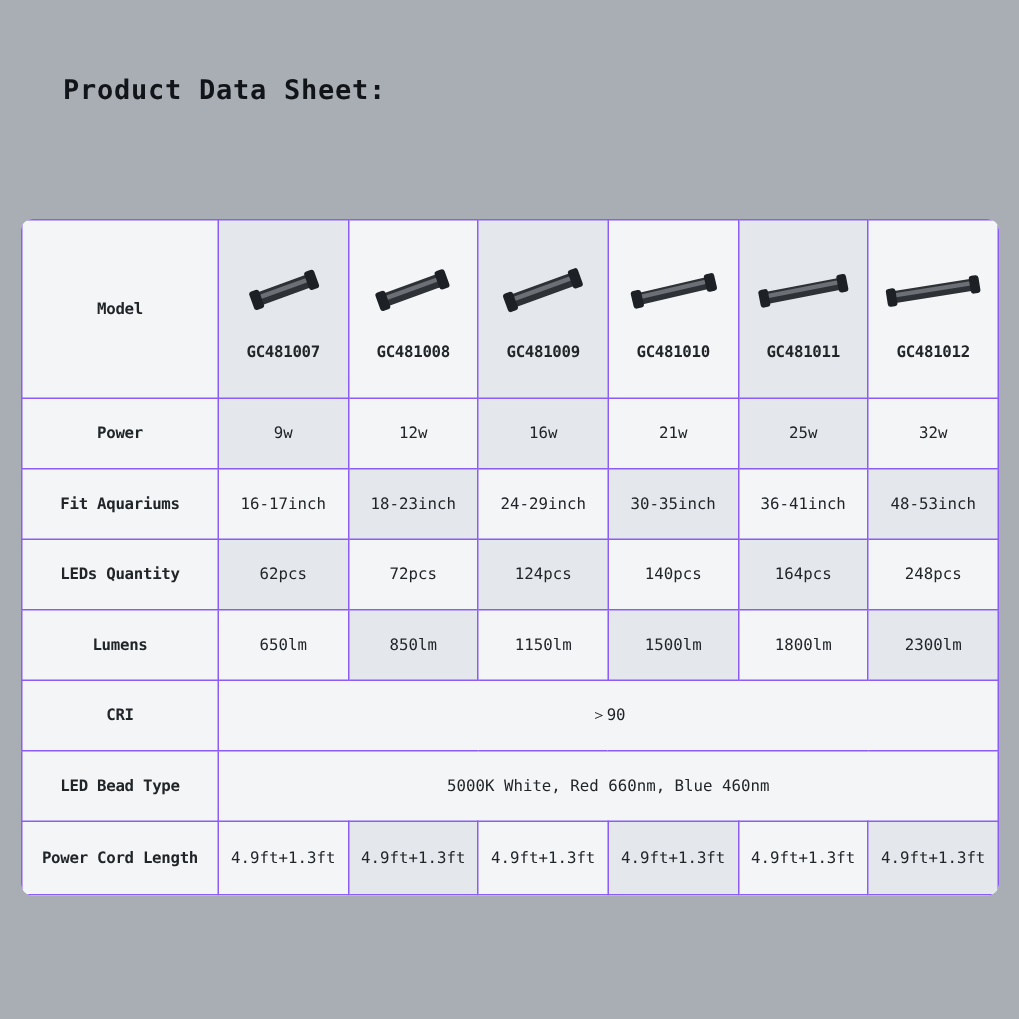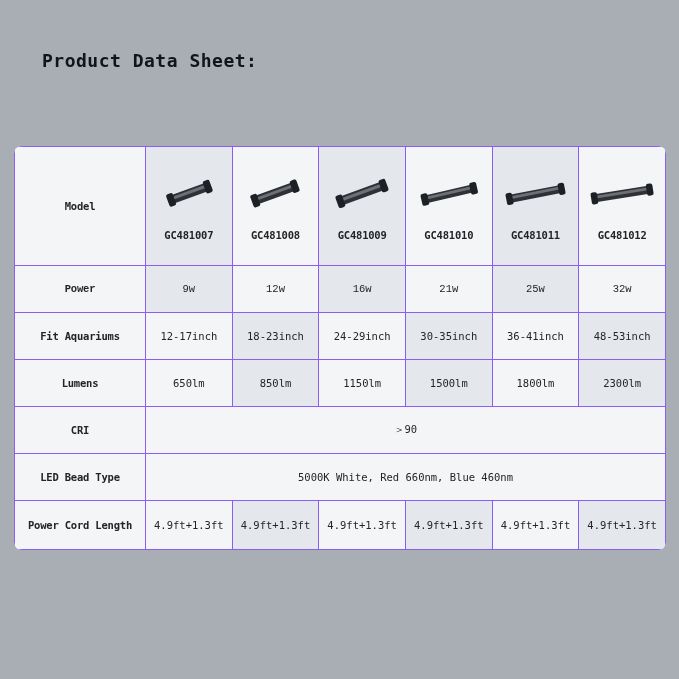--- a/index.html
+++ b/index.html
@@ -64,21 +64,21 @@
   td.val {
     background: #e4e7eb;
   }
   td.val.alt {
     background: #f3f5f7;
     margin-left: 12px;
   }
   tr.r-model td {
     height: 118px;
   }
-  tr.r-power td { height: 46px; font-family: Liberation Mono, monospace; }
+  tr.r-power td { height: 46px; }
   tr.r-fit td { height: 46px; }
   tr.r-leds td { height: 46px; }
   tr.r-lumens td { height: 46px; }
   tr.r-cri td { height: 46px; }
   tr.r-bead td { height: 46px; }
   tr.r-cord td { height: 48px; }
 
   .model-cell {
     display: flex;
     flex-direction: column;
@@ -218,28 +218,37 @@
         <td class="val">9w</td>
         <td class="val alt">12w</td>
         <td class="val">16w</td>
         <td class="val alt">21w</td>
         <td class="val">25w</td>
         <td class="val alt">32w</td>
       </tr>
 
       <tr class="r-fit">
         <td class="label">Fit Aquariums</td>
-        <td class="val alt">12-17inch</td>
+        <td class="val alt">16-17inch</td>
         <td class="val">18-23inch</td>
         <td class="val alt">24-29inch</td>
         <td class="val">30-35inch</td>
         <td class="val alt">36-41inch</td>
         <td class="val">48-53inch</td>
       </tr>
 
+      <tr class="r-leds">
+        <td class="label">LEDs Quantity</td>
+        <td class="val">62pcs</td>
+        <td class="val alt">72pcs</td>
+        <td class="val">124pcs</td>
+        <td class="val alt">140pcs</td>
+        <td class="val">164pcs</td>
+        <td class="val alt">248pcs</td>
+      </tr>
 
       <tr class="r-lumens">
         <td class="label">Lumens</td>
         <td class="val alt">650lm</td>
         <td class="val">850lm</td>
         <td class="val alt">1150lm</td>
         <td class="val">1500lm</td>
         <td class="val alt">1800lm</td>
         <td class="val">2300lm</td>
       </tr>

